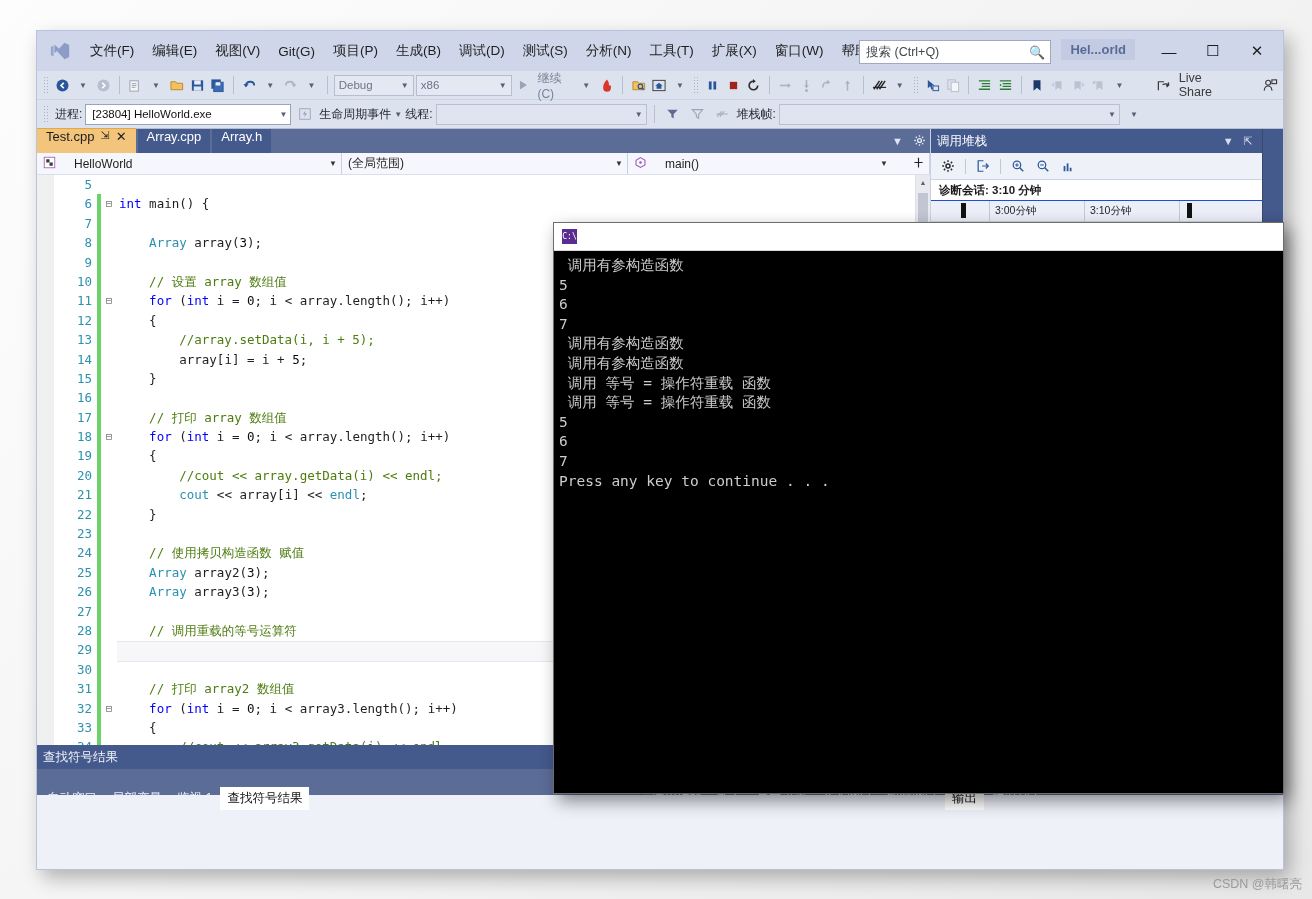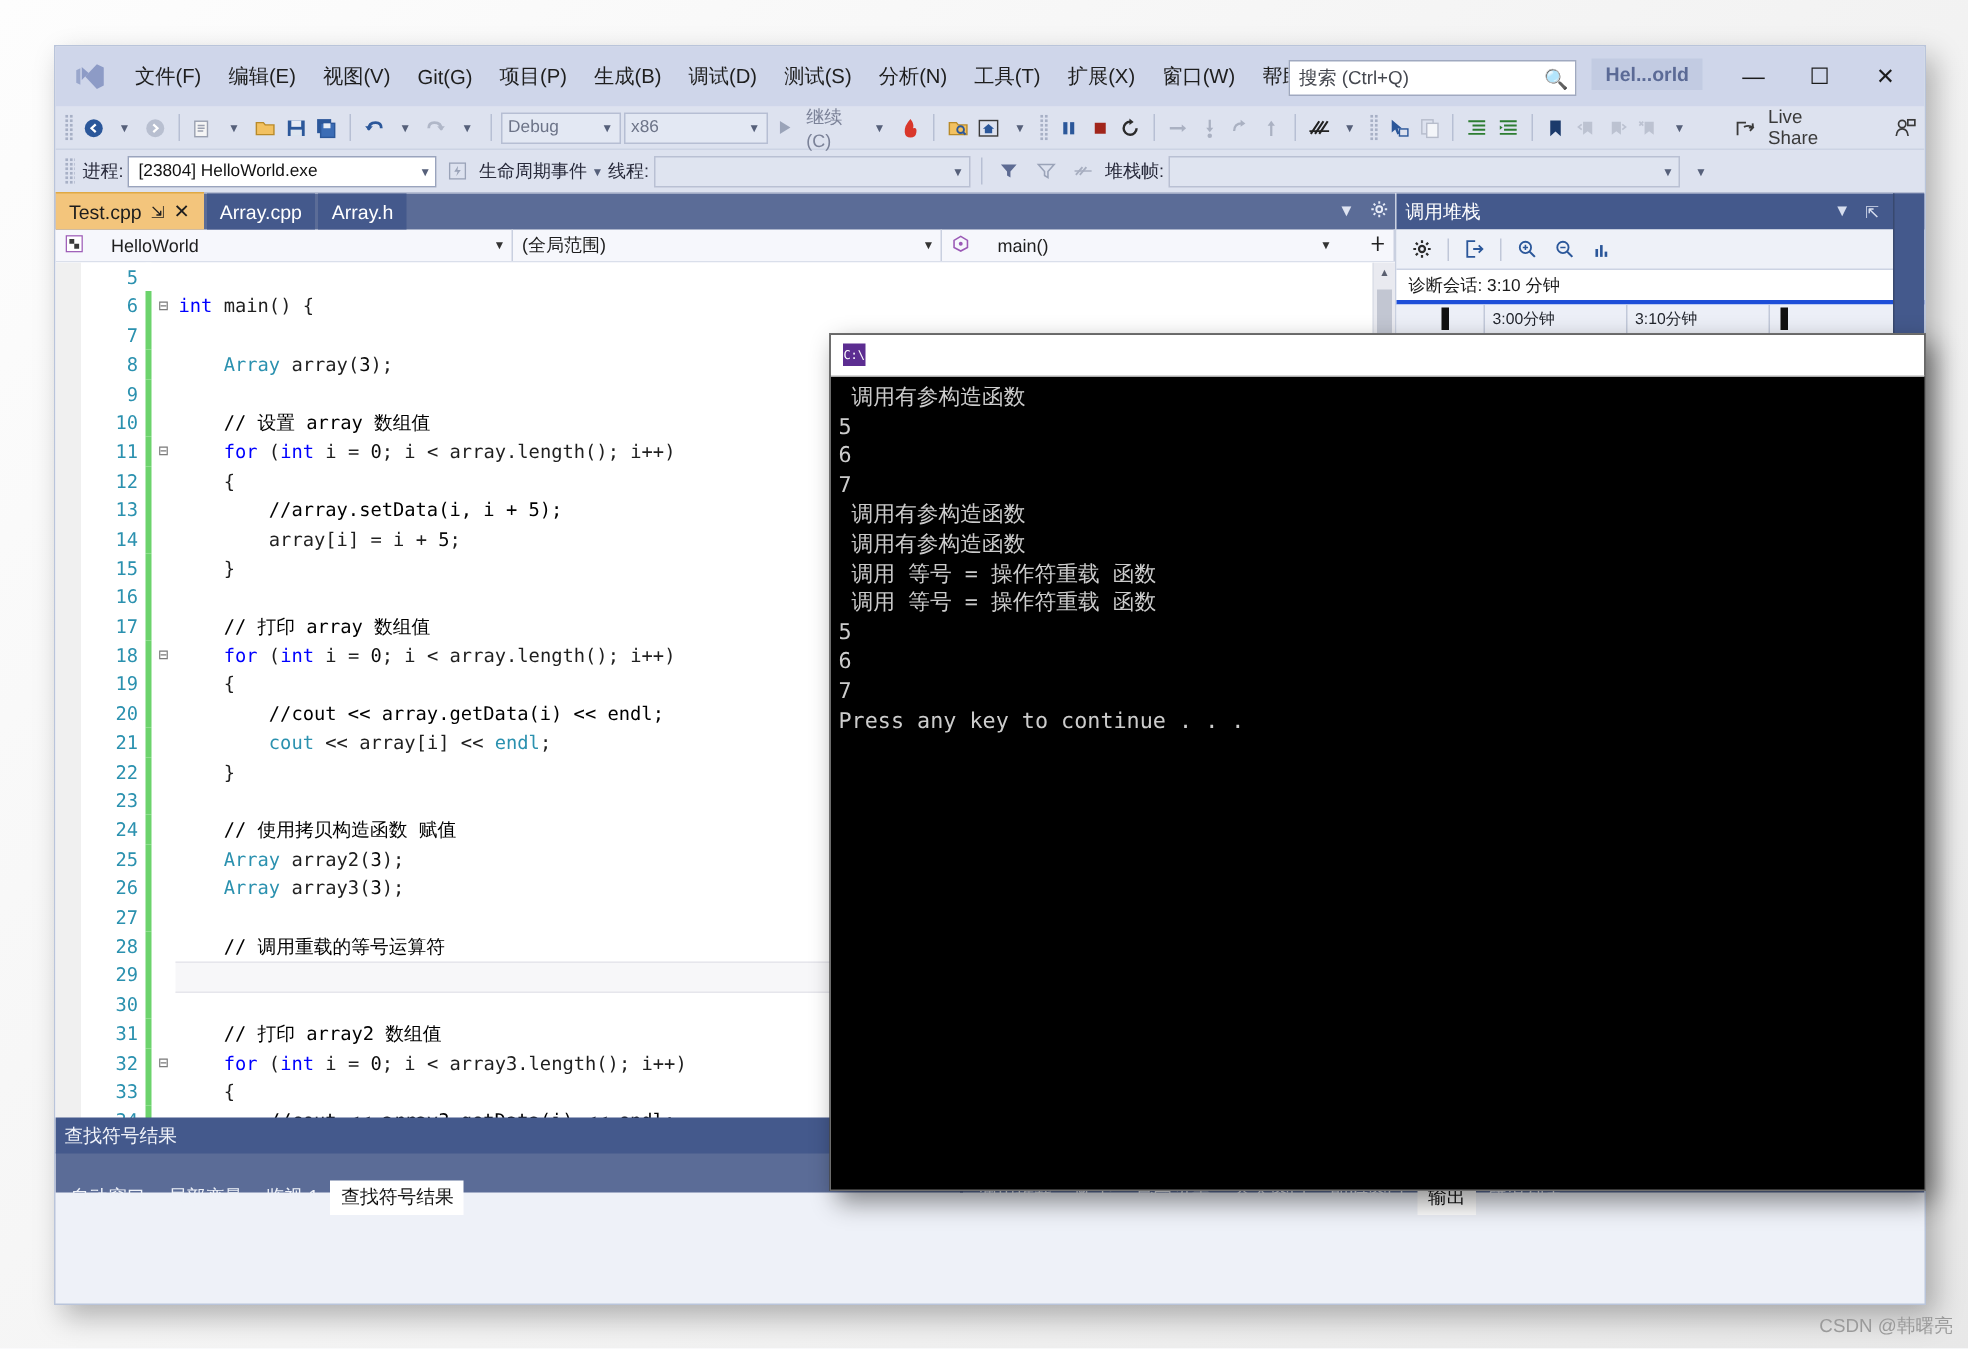--- a/index.html
+++ b/index.html
@@ -93,21 +93,21 @@
   .db-input.empty { background: #dfe4f0; border-color: #b9c0d3; }
   
   .mainrow { display: flex; height: 616px; }
   .editorpane { width: 893px; position: relative; background: #ffffff; }
   
   .tabstrip {
     height: 24px; background: #5b6c97; display: flex; align-items: flex-end;
     position: relative;
   }
   .tab {
-    height: 24px; display: flex; align-items: center;
+    height: 24px; display: flex; 
     padding: 0 9px; font-size: 13px; color: #ffffff;
     background: #44598c; margin-right: 2px; gap: 6px;
   }
   .tab.active { background: #f3c57c; color: #1d1d1d; border-top: 1px solid #e0a944; }
   .tab .pin { font-size: 11px; }
   .tab .x { font-size: 13px; }
   .tabstrip-right {
     position: absolute; right: 4px; top: 0; height: 24px;
     display: flex; align-items: center; gap: 10px;
     color: #dfe4f2; font-size: 11px;
@@ -139,21 +139,21 @@
     color: #2b91af; padding-right: 5px; background: #ffffff;
     user-select: none;
   }
   .changebar { width: 4px; flex: none; background: #ffffff; }
   .changebar .seg { background: #6cd36c; width: 4px; }
   .foldcol { width: 16px; flex: none; color: #7c7c7c; font-size: 11px; text-align: center; }
   .codetext { flex: 1; position: relative; white-space: pre; padding-left: 2px; }
   .ln { height: 19.4px; }
   .kw   { color: #0000ff; }
   .cls  { color: #2b91af; }
-  .cmt  { color: #000000; }
+  .cmt  { color: #4d7c0f; }
   .num  { color: #0a0a0a; }
   .plain{ color: #1f1f1f; }
   .hiline { position:absolute; left:0; right:0; height:19.4px; background:#f7f7f9;
             border-top:1px solid #e6e6ec; border-bottom:1px solid #e6e6ec; }
   
   .ed-scroll {
     position: absolute; right: 0; top: 0; bottom: 0; width: 14px;
     background: #e9eaf0; border-left: 1px solid #dcdfe8;
   }
   .ed-scroll .up, .ed-scroll .dn {
@@ -185,22 +185,22 @@
   .diaghdr .ttl { flex: 1; }
   .diaghdr .ic { padding: 0 5px; font-size: 11px; color: #d7deef; }
   .diagtools {
     height: 26px; background: #eef1f8; border-bottom: 1px solid #ccd3e3;
     display: flex; align-items: center; gap: 3px; padding: 0 6px;
   }
   .diagtools .di { width: 22px; height: 20px; display:flex; align-items:center; justify-content:center;
                    font-size: 13px; color: #3f5fa8; }
   .diagtools .sep { width:1px; height:15px; background:#c0c7d8; margin:0 3px; }
   .diagsess {
-    height: 20px; background: #ffffff; border-bottom: 3px solid #1d4ed8;
-    font-size: 11.5px; font-weight: normal; color: #1b1b1b;
+    height: 20px; background: #ffffff; border-bottom: 1px solid #1d4ed8;
+    font-size: 11.5px; font-weight: bold; color: #1b1b1b;
     display: flex; align-items: center; padding-left: 8px;
   }
   .diagruler {
     height: 20px; background: #eceff7; border-bottom: 1px solid #cdd4e4;
     position: relative; font-size: 10.5px; color: #22252d; text-align: center;
   }
   .diagruler .tick { position: absolute; top: 2px; width: 5px; height: 15px; background: #111; }
   .diagruler .lbl { position: absolute; top: 3px; }
   .diagruler .vline { position: absolute; top: 0; bottom: 0; width: 1px; background: #c2c9da; }
   

